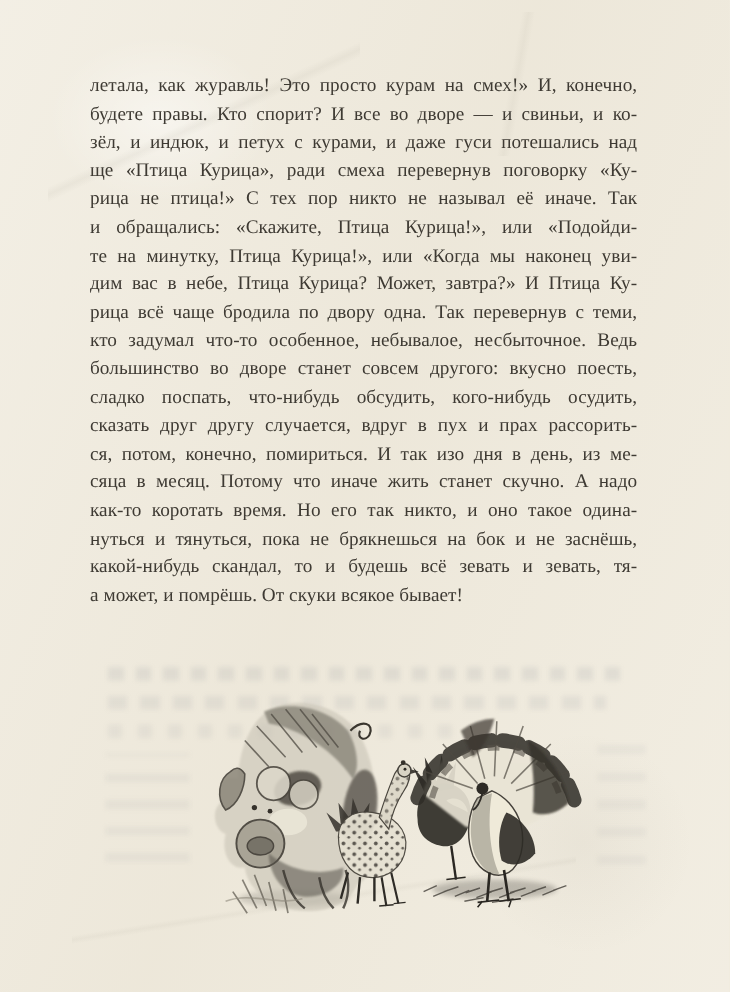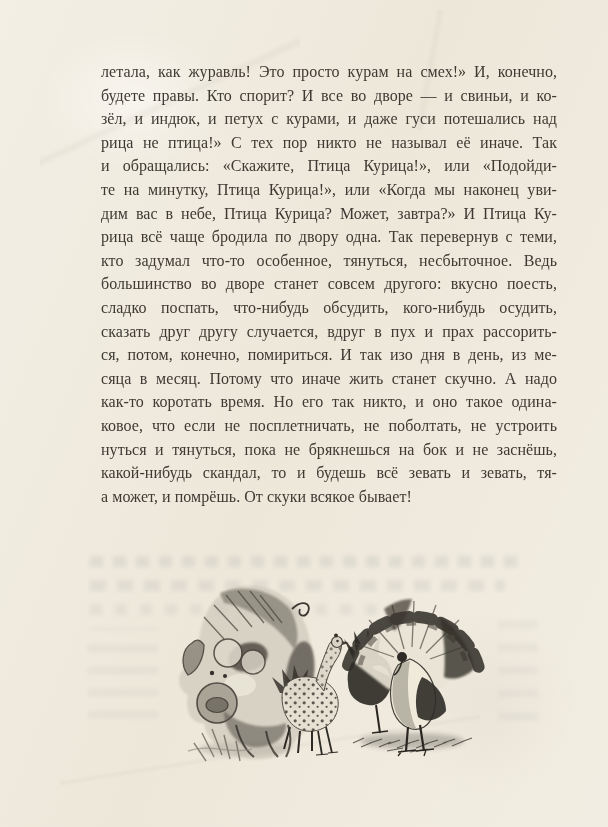--- a/index.html
+++ b/index.html
@@ -20,21 +20,21 @@
   
   .crease{position:absolute;pointer-events:none;opacity:.28;}
   .c1{left:40px;top:0;width:260px;height:210px;
       background:linear-gradient(155deg, transparent 47%, rgba(160,155,140,.35) 49%, transparent 51%);}
   .c2{left:300px;top:10px;width:260px;height:120px;
       background:linear-gradient(100deg, transparent 48%, rgba(160,155,140,.30) 50%, transparent 52%);}
   .c3{left:60px;top:690px;width:420px;height:120px;
       background:linear-gradient(171deg, transparent 48%, rgba(160,155,140,.28) 50%, transparent 52%);}
 
   .text-block{
-    position:absolute;left:101px;top:60px;width:456px;
+    position:absolute;left:75px;top:60px;width:456px;
     color:#3e3a33;
     font-size:16px;line-height:23.6px;
     letter-spacing:.05px;
   }
   .line{
     text-align:justify;
     text-align-last:justify;
     white-space:normal;
     text-rendering:optimizeLegibility;
   }
@@ -60,33 +60,33 @@
 
 <div class="page">
   <div class="crease c1"></div>
   <div class="crease c2"></div>
   <div class="crease c3"></div>
 
   <div class="text-block">
     <div class="line">летала, как журавль! Это просто курам на смех!» И, конечно,</div>
     <div class="line">будете правы. Кто спорит? И все во дворе — и свиньи, и ко-</div>
     <div class="line">зёл, и индюк, и петух с курами, и даже гуси потешались над</div>
+    <div class="line">ще «Птица Курица», ради смеха перевернув поговорку «Ку-</div>
     <div class="line">рица не птица!» С тех пор никто не называл её иначе. Так</div>
     <div class="line">и обращались: «Скажите, Птица Курица!», или «Подойди-</div>
     <div class="line">те на минутку, Птица Курица!», или «Когда мы наконец уви-</div>
     <div class="line">дим вас в небе, Птица Курица? Может, завтра?» И Птица Ку-</div>
     <div class="line">рица всё чаще бродила по двору одна. Так перевернув с теми,</div>
-    <div class="line">кто задумал что-то особенное, тянуться, несбыточное. Ведь</div>
+    <div class="line">кто задумал что-то особенное, небывалое, несбыточное. Ведь</div>
     <div class="line">большинство во дворе станет совсем другого: вкусно поесть,</div>
     <div class="line">сладко поспать, что-нибудь обсудить, кого-нибудь осудить,</div>
     <div class="line">сказать друг другу случается, вдруг в пух и прах рассорить-</div>
     <div class="line">ся, потом, конечно, помириться. И так изо дня в день, из ме-</div>
     <div class="line">сяца в месяц. Потому что иначе жить станет скучно. А надо</div>
     <div class="line">как-то коротать время. Но его так никто, и оно такое одина-</div>
-    <div class="line">ковое, что если не посплетничать, не поболтать, не устроить</div>
     <div class="line">нуться и тянуться, пока не брякнешься на бок и не заснёшь,</div>
     <div class="line">какой-нибудь скандал, то и будешь всё зевать и зевать, тя-</div>
     <div class="line last">а может, и помрёшь. От скуки всякое бывает!</div>
   </div>
 
   <div class="ghost g1"></div>
   <div class="ghost g2"></div>
   <div class="ghost g3"></div>
   <div class="ghost g4"></div>
   <div class="ghost g5"></div>

